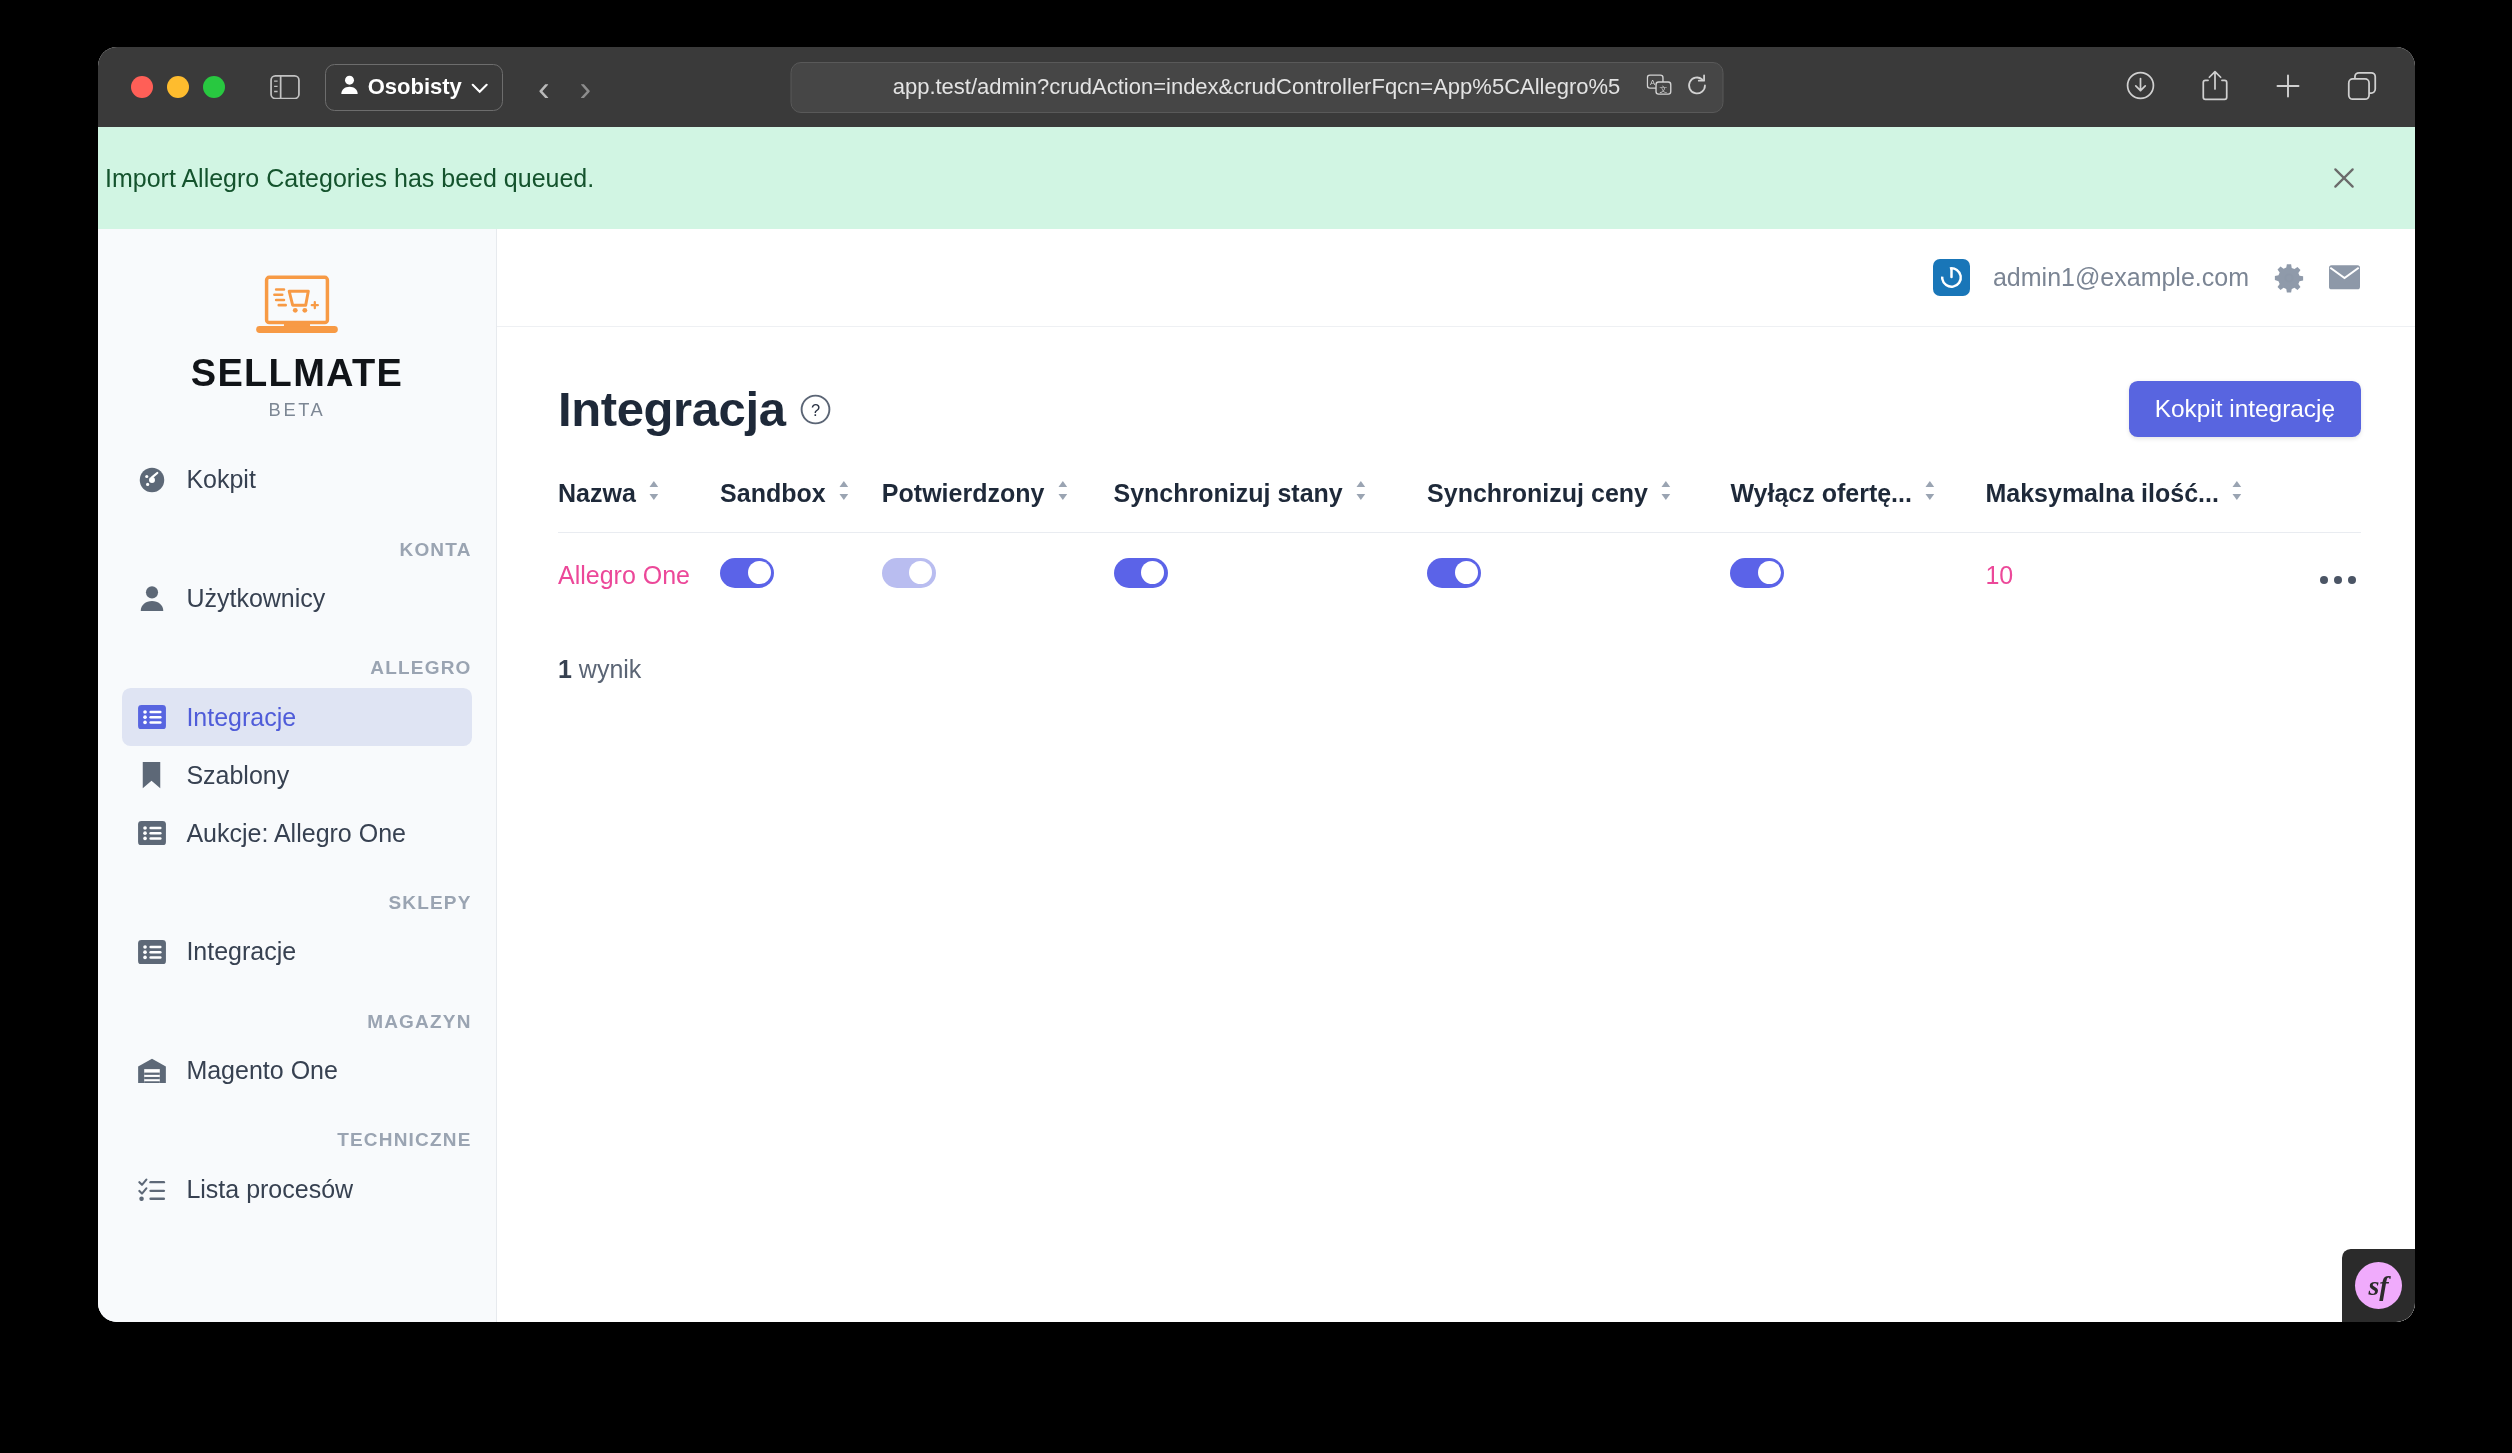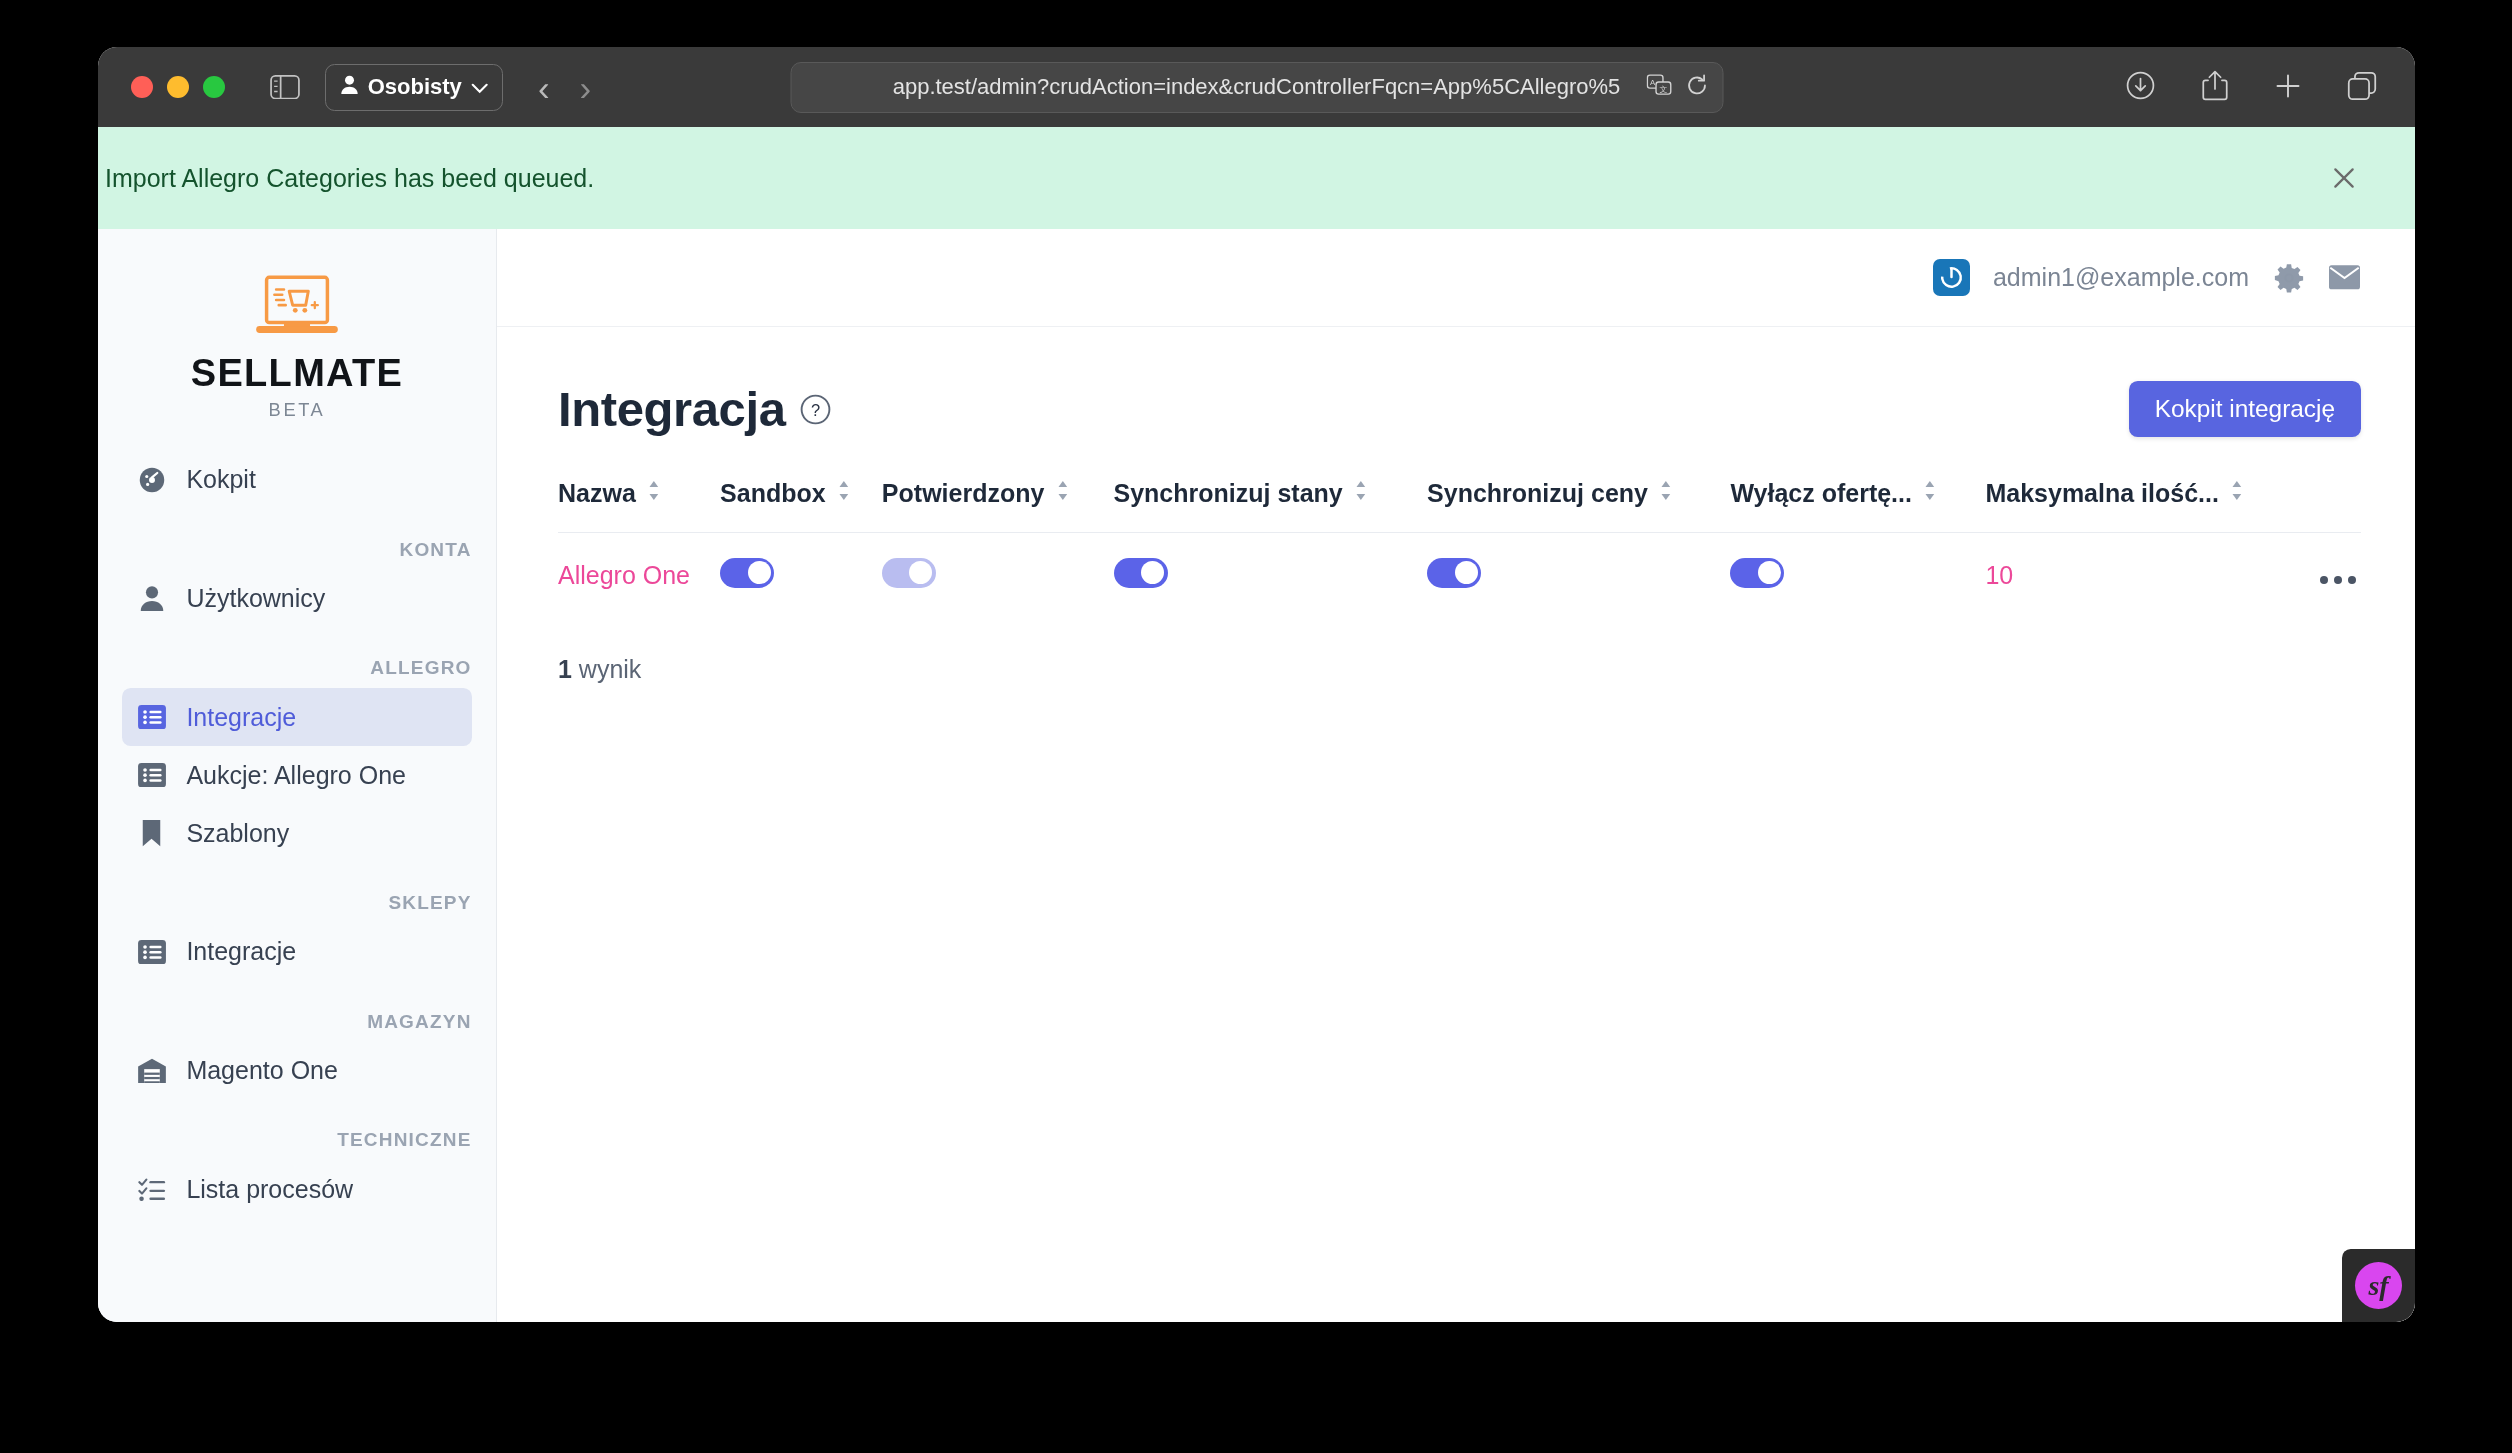--- a/index.html
+++ b/index.html
@@ -216,21 +216,21 @@
   .sf-badge {
     position: absolute;
     right: 0; bottom: 0;
     width: 73px; height: 73px;
     background: #2b2b2b;
     border-top-left-radius: 8.7px;
     display: flex; align-items: center; justify-content: center;
   }
   .sf-circle {
     width: 47px; height: 47px; border-radius: 50%;
-    background: #d946ef;
+    background: #f0abfc;
     display: flex; align-items: center; justify-content: center;
     font-family: "Liberation Serif", serif;
     font-style: italic;
     font-weight: bold;
     font-size: 28px;
     color: #2b2b2b;
   }
 </style>
 </head>
 <body>
@@ -386,39 +386,39 @@
                 <circle cx="8" cy="20" r="2.1" fill="#fff"></circle>
                 <rect x="13" y="6.6" width="14" height="2.8" rx="1.4" fill="#fff"></rect>
                 <rect x="13" y="12.6" width="14" height="2.8" rx="1.4" fill="#fff"></rect>
                 <rect x="13" y="18.6" width="14" height="2.8" rx="1.4" fill="#fff"></rect>
               </svg>
           </span>
           <span>Integracje</span>
         </div>
         <div class="nav-item">
           <span class="nav-icon">
+            <svg width="21" height="28" viewBox="0 0 24 32">
+                <path d="M2 1h20v30l-10-8.5L2 31z" fill="#5d6877"></path>
+              </svg>
+          </span>
+          <span>Szablony</span>
+        </div>
+        <div class="nav-item">
+          <span class="nav-icon">
             <svg width="28" height="24.4" viewBox="0 0 32 28">
                 <rect width="32" height="28" rx="4" fill="#5d6877"></rect>
                 <circle cx="8" cy="8" r="2.1" fill="#fff"></circle>
                 <circle cx="8" cy="14" r="2.1" fill="#fff"></circle>
                 <circle cx="8" cy="20" r="2.1" fill="#fff"></circle>
                 <rect x="13" y="6.6" width="14" height="2.8" rx="1.4" fill="#fff"></rect>
                 <rect x="13" y="12.6" width="14" height="2.8" rx="1.4" fill="#fff"></rect>
                 <rect x="13" y="18.6" width="14" height="2.8" rx="1.4" fill="#fff"></rect>
               </svg>
           </span>
           <span>Aukcje: Allegro One</span>
-        </div>
-        <div class="nav-item">
-          <span class="nav-icon">
-            <svg width="21" height="28" viewBox="0 0 24 32">
-                <path d="M2 1h20v30l-10-8.5L2 31z" fill="#5d6877"></path>
-              </svg>
-          </span>
-          <span>Szablony</span>
         </div>
 
         <div class="nav-section">SKLEPY</div>
         <div class="nav-item">
           <span class="nav-icon">
             <svg width="28" height="24.4" viewBox="0 0 32 28">
                 <rect width="32" height="28" rx="4" fill="#5d6877"></rect>
                 <circle cx="8" cy="8" r="2.1" fill="#fff"></circle>
                 <circle cx="8" cy="14" r="2.1" fill="#fff"></circle>
                 <circle cx="8" cy="20" r="2.1" fill="#fff"></circle>

